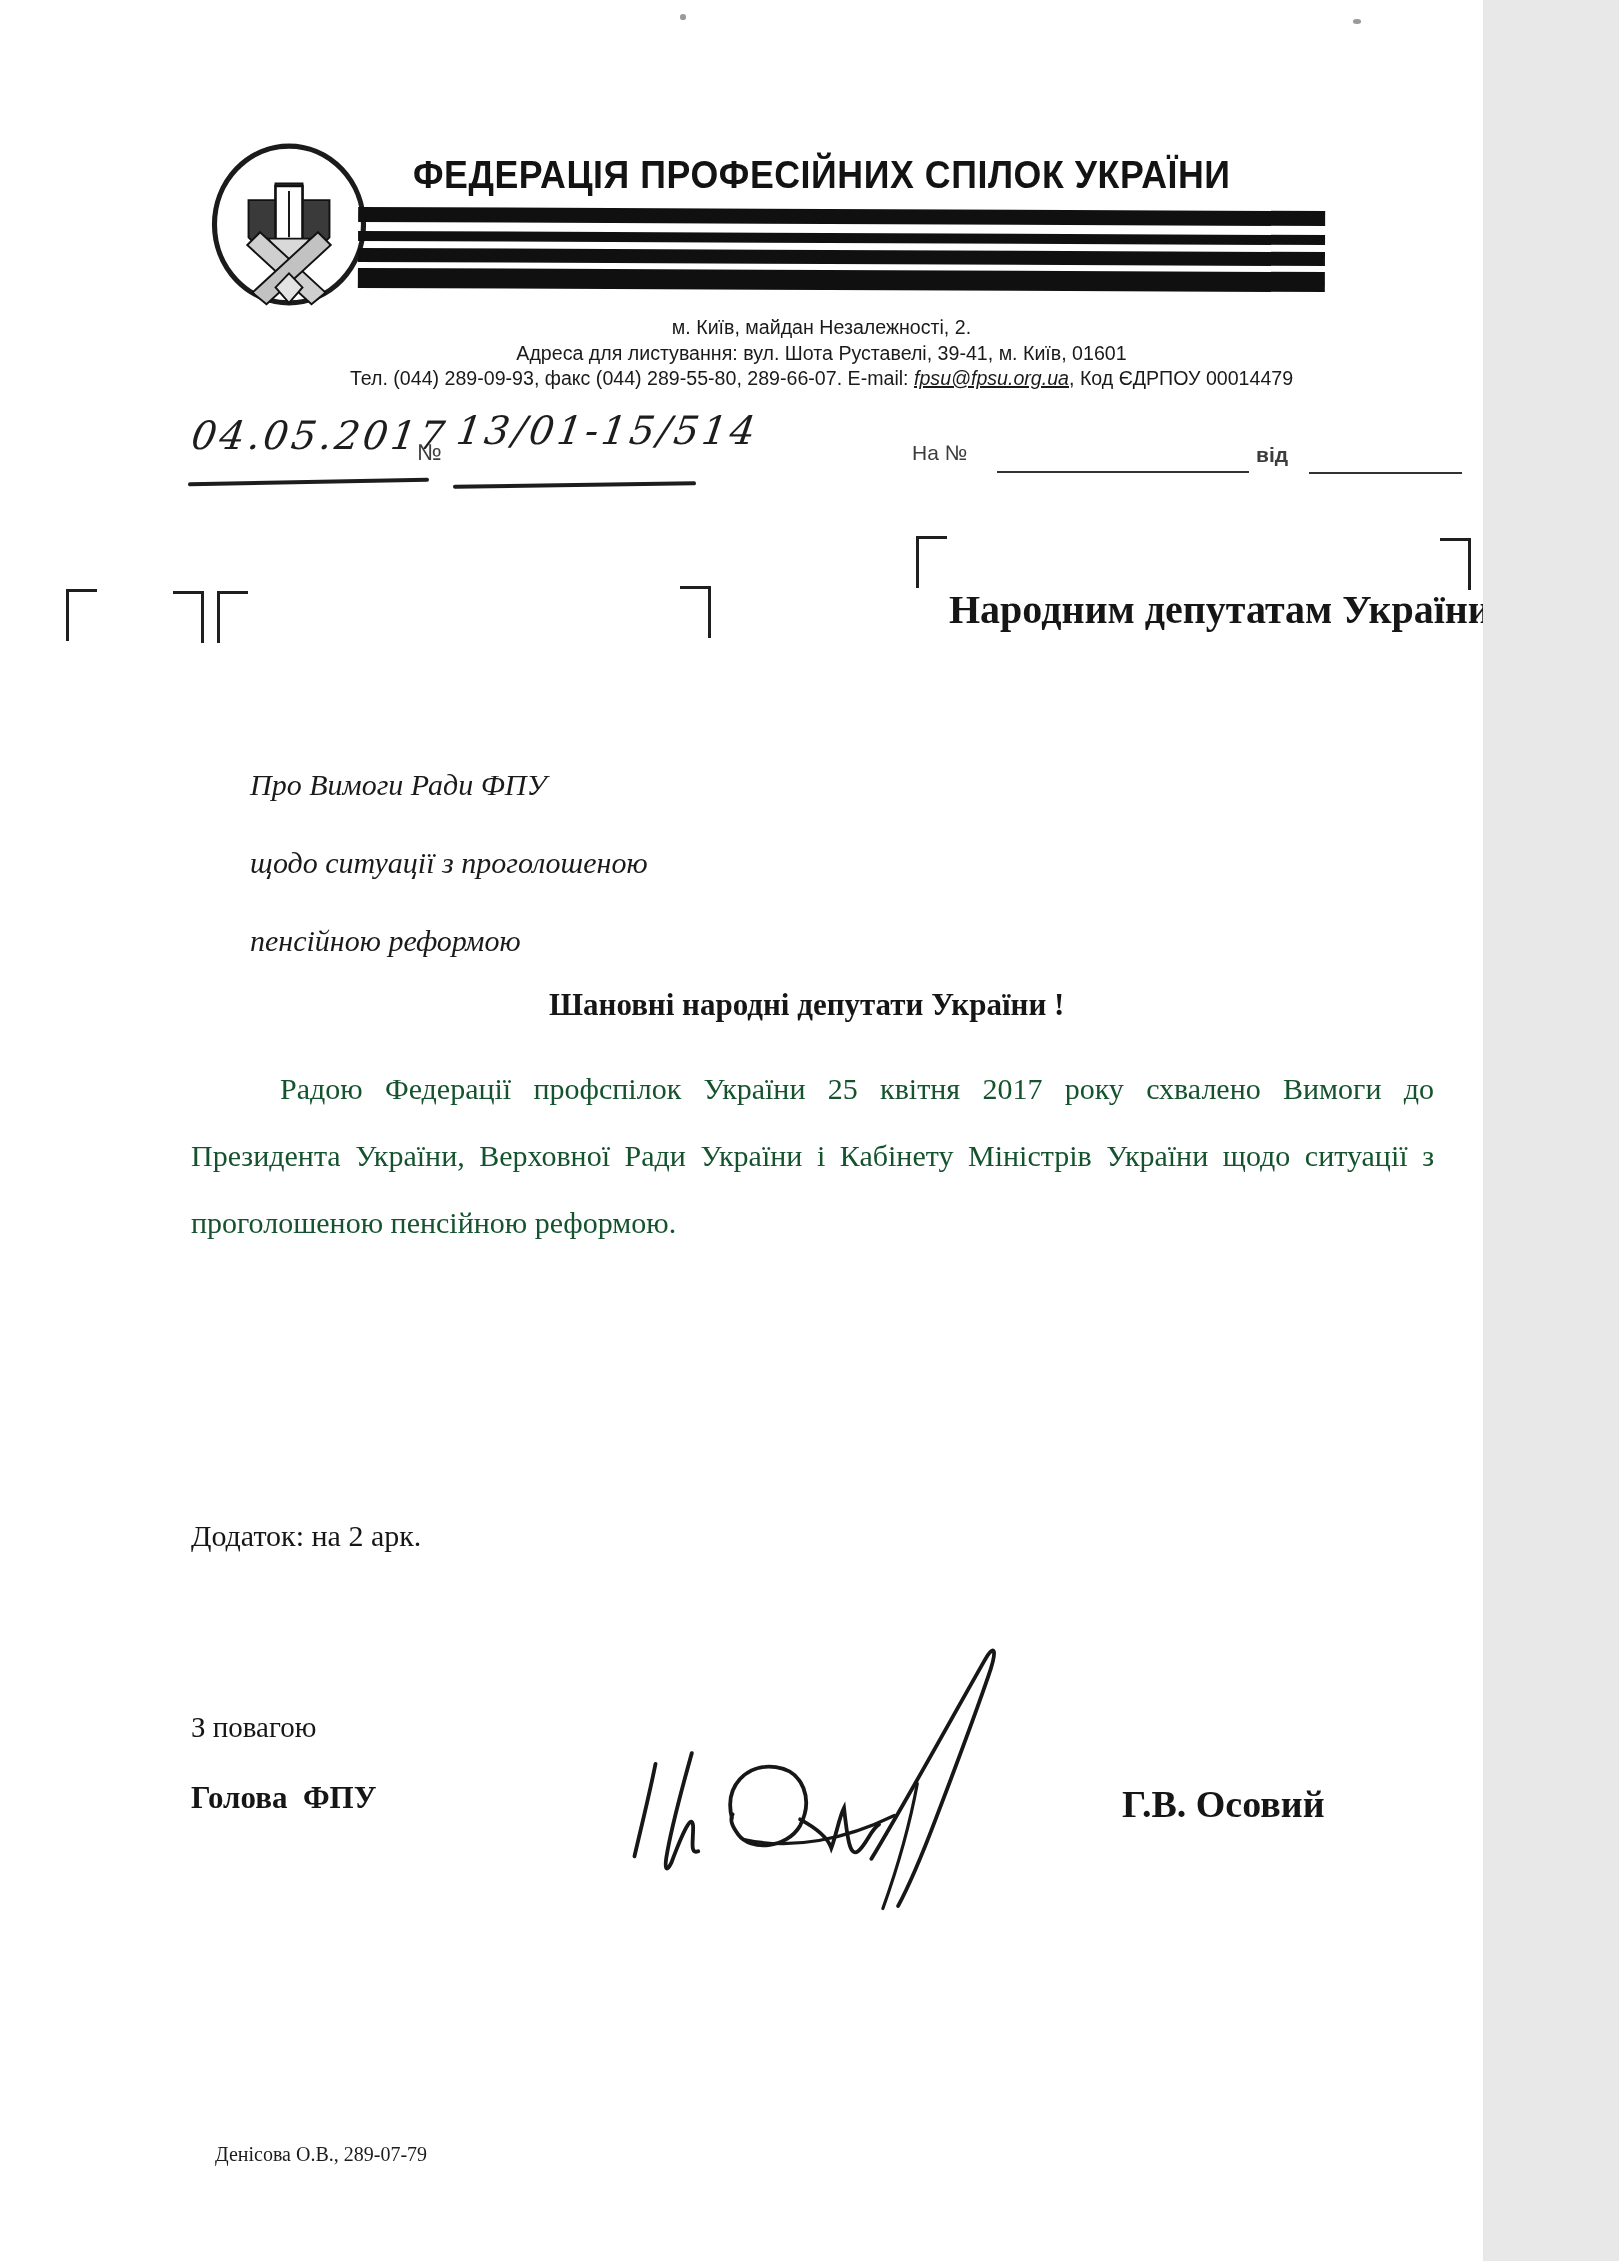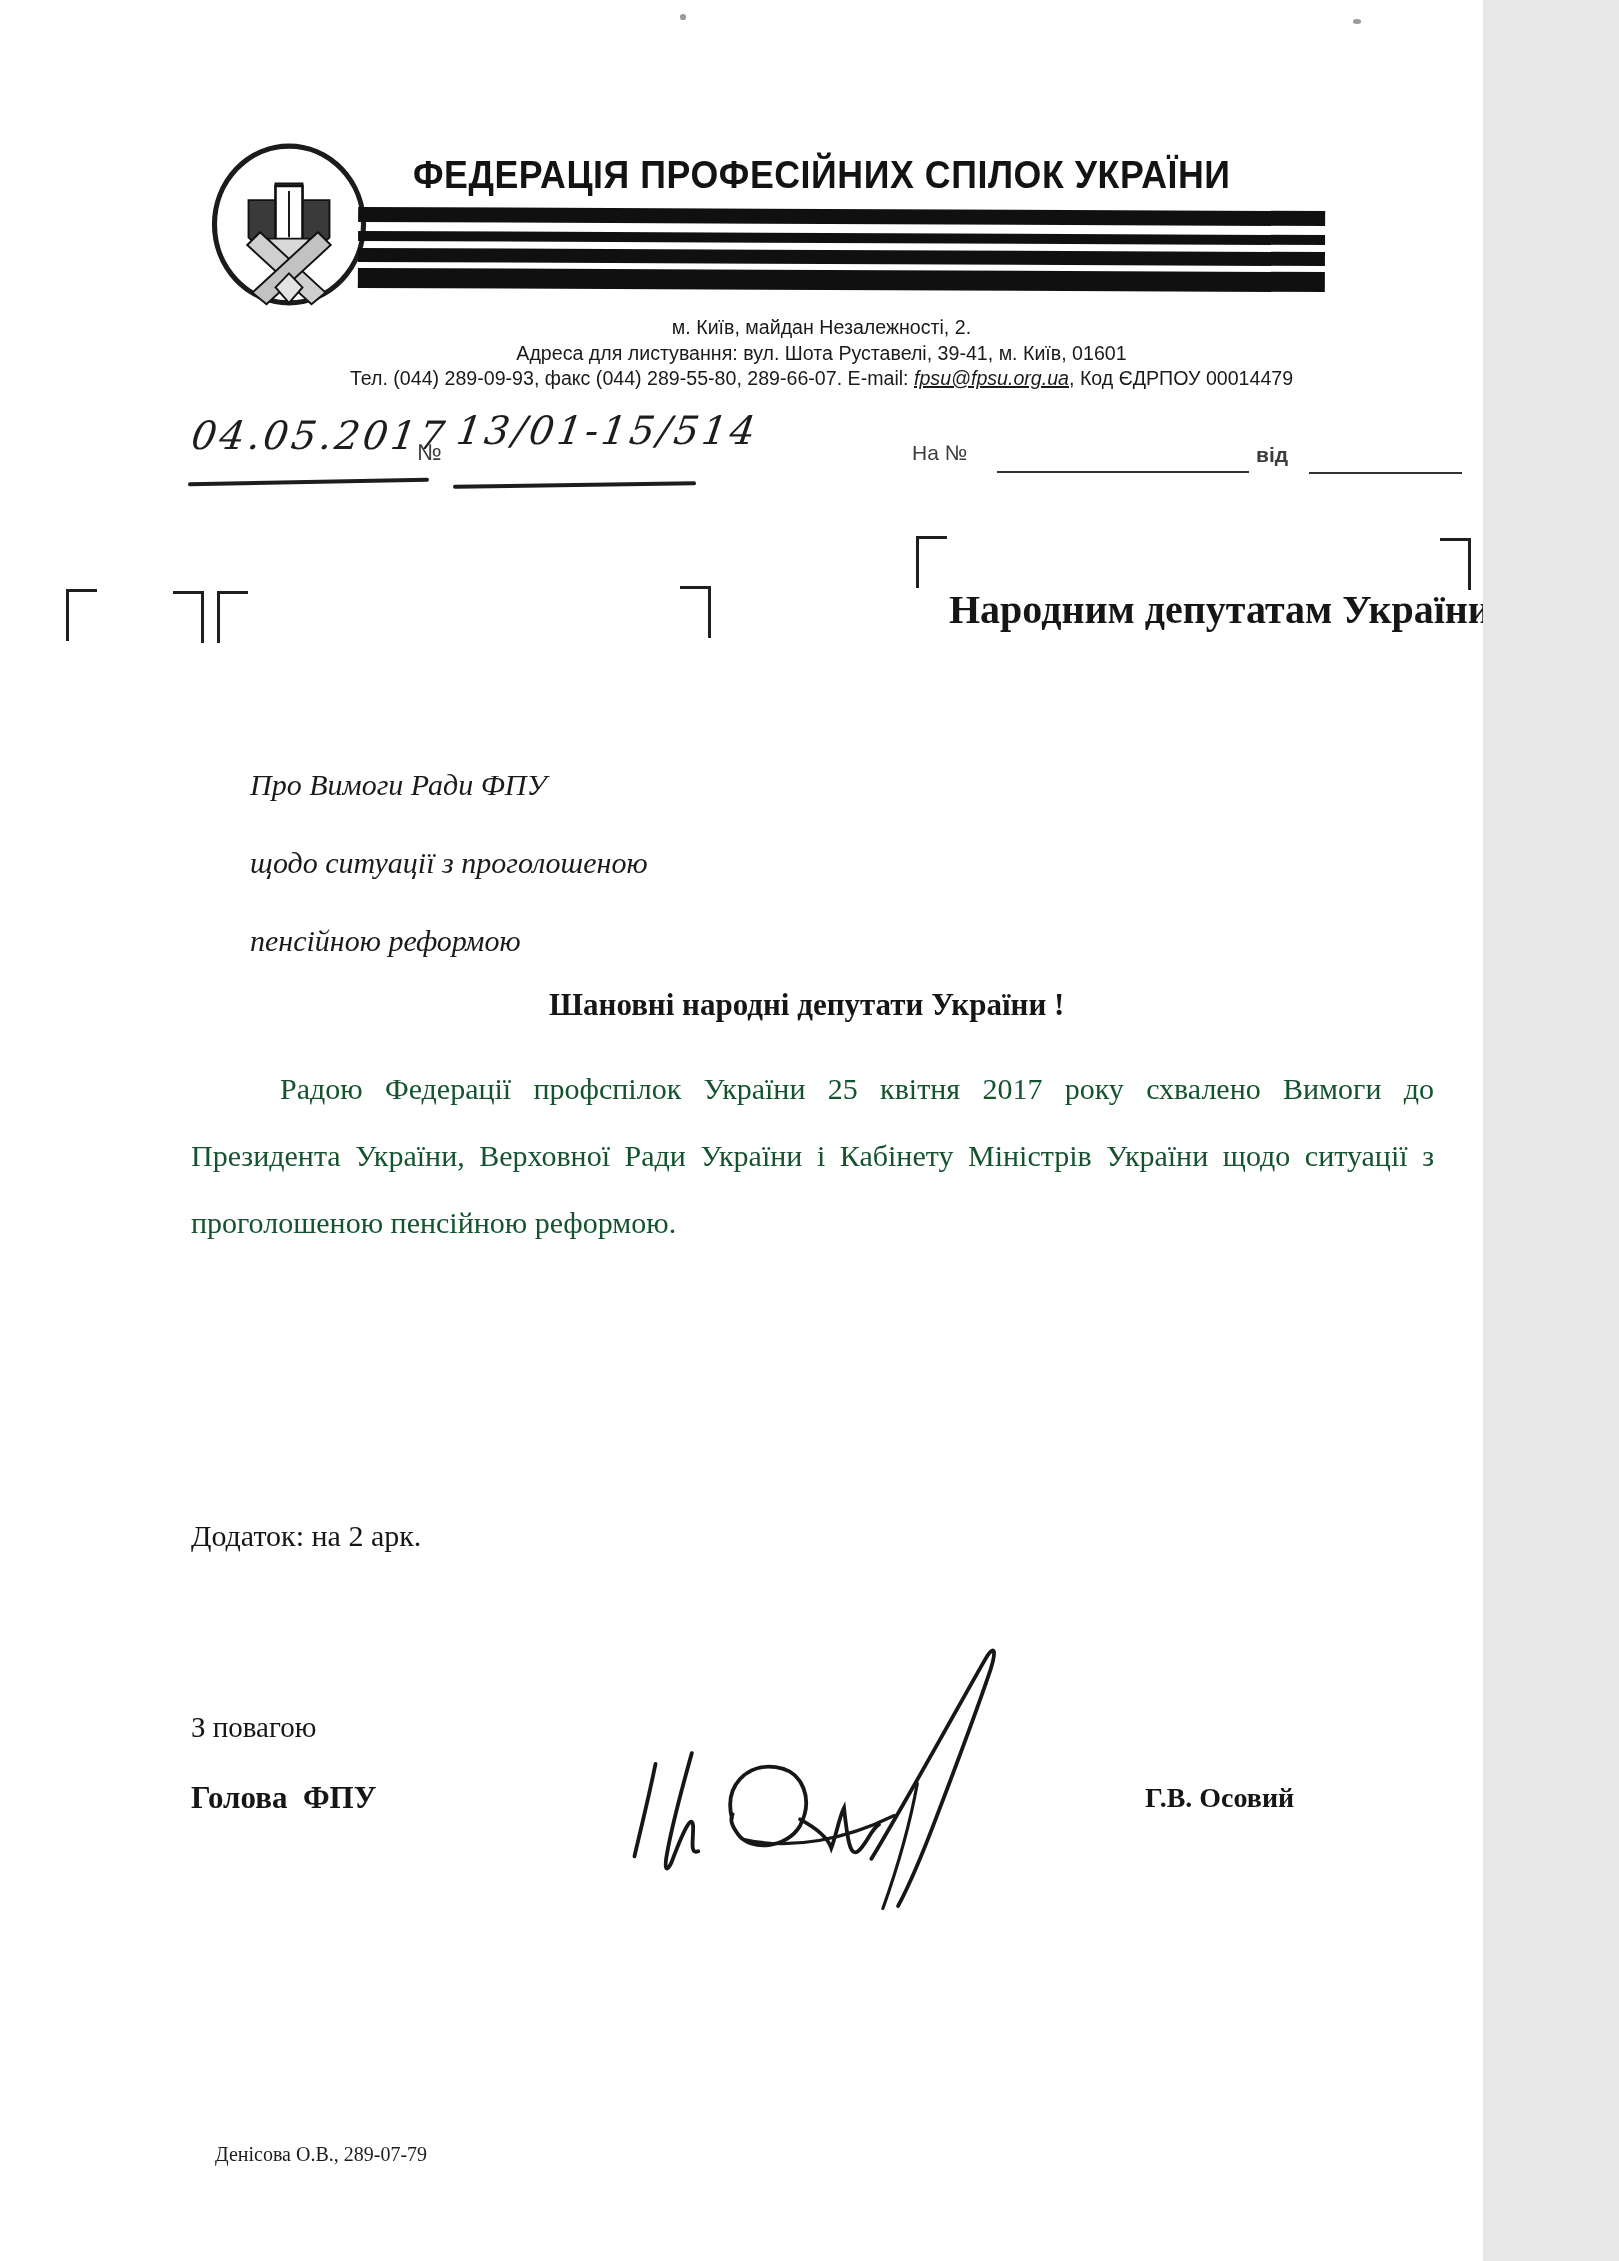--- a/index.html
+++ b/index.html
@@ -54,21 +54,21 @@
   
   .salutation { position:absolute; left:549px; top:987px; font-size:31px; font-weight:bold; white-space:nowrap; }
   .body-text { position:absolute; left:191px; top:1055px; width:1243px; }
   .body-text p {
     font-size:30px; line-height:67px; text-align:justify; text-indent:89px;
     color:#14532d;
   }
   .attachment { position:absolute; left:191px; top:1519px; font-size:30px; }
   .closing { position:absolute; left:191px; top:1694px; font-size:29px;margin-top:17px; }
   .position { position:absolute; left:191px; top:1780px; font-size:31px; font-weight:bold; white-space:pre-wrap; }
-  .sig-name { position:absolute; left:1122px; top:1782px; font-size:28px; font-weight:bold; white-space:nowrap;margin-left:23px; }
+  .sig-name { position:absolute; left:1122px; top:1782px; font-size:38px; font-weight:bold; white-space:nowrap; }
   .signature-svg { position:absolute; left:595px; top:1627px; width:449px; height:293px; }
   .footer-note { position:absolute; left:215px; top:2143px; font-size:20px; color:#1c1c1c; }
   .speck { position:absolute; background:#9a9a9a; border-radius:50%; }
 </style>
 </head>
 <body>
 
 <div class="page">
 
   <div class="speck" style="left:680px; top:14px; width:5.7px; height:5.7px;"></div>

